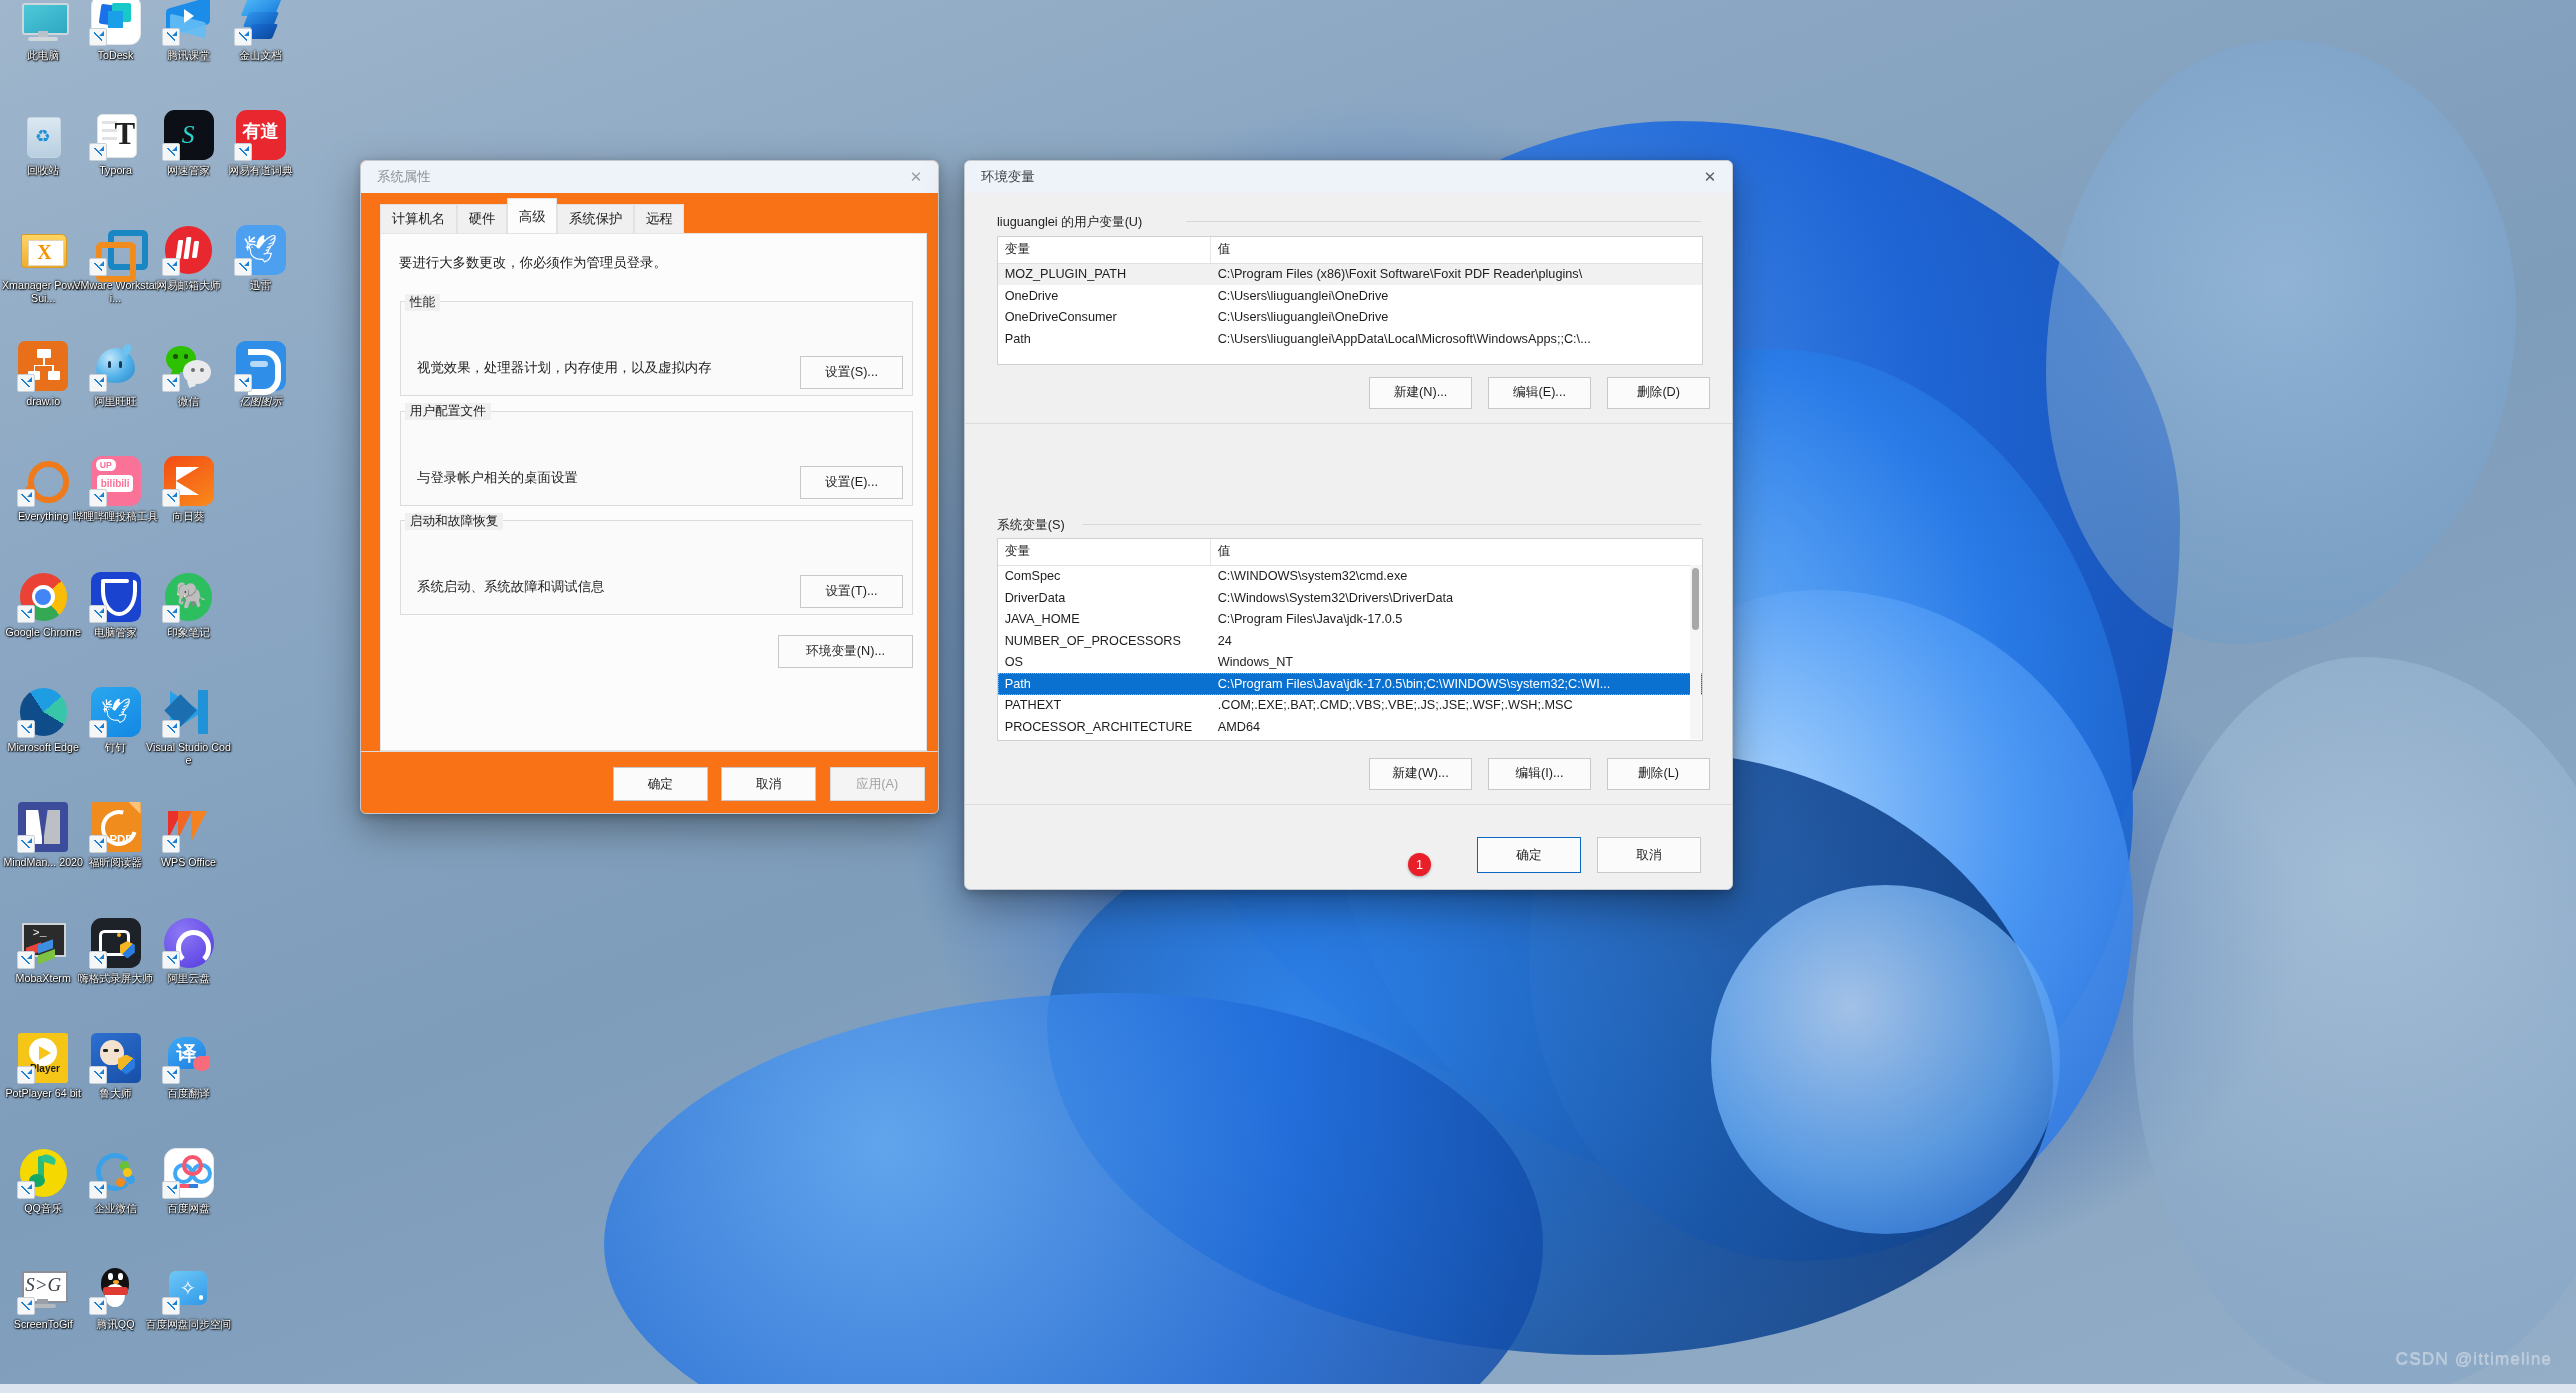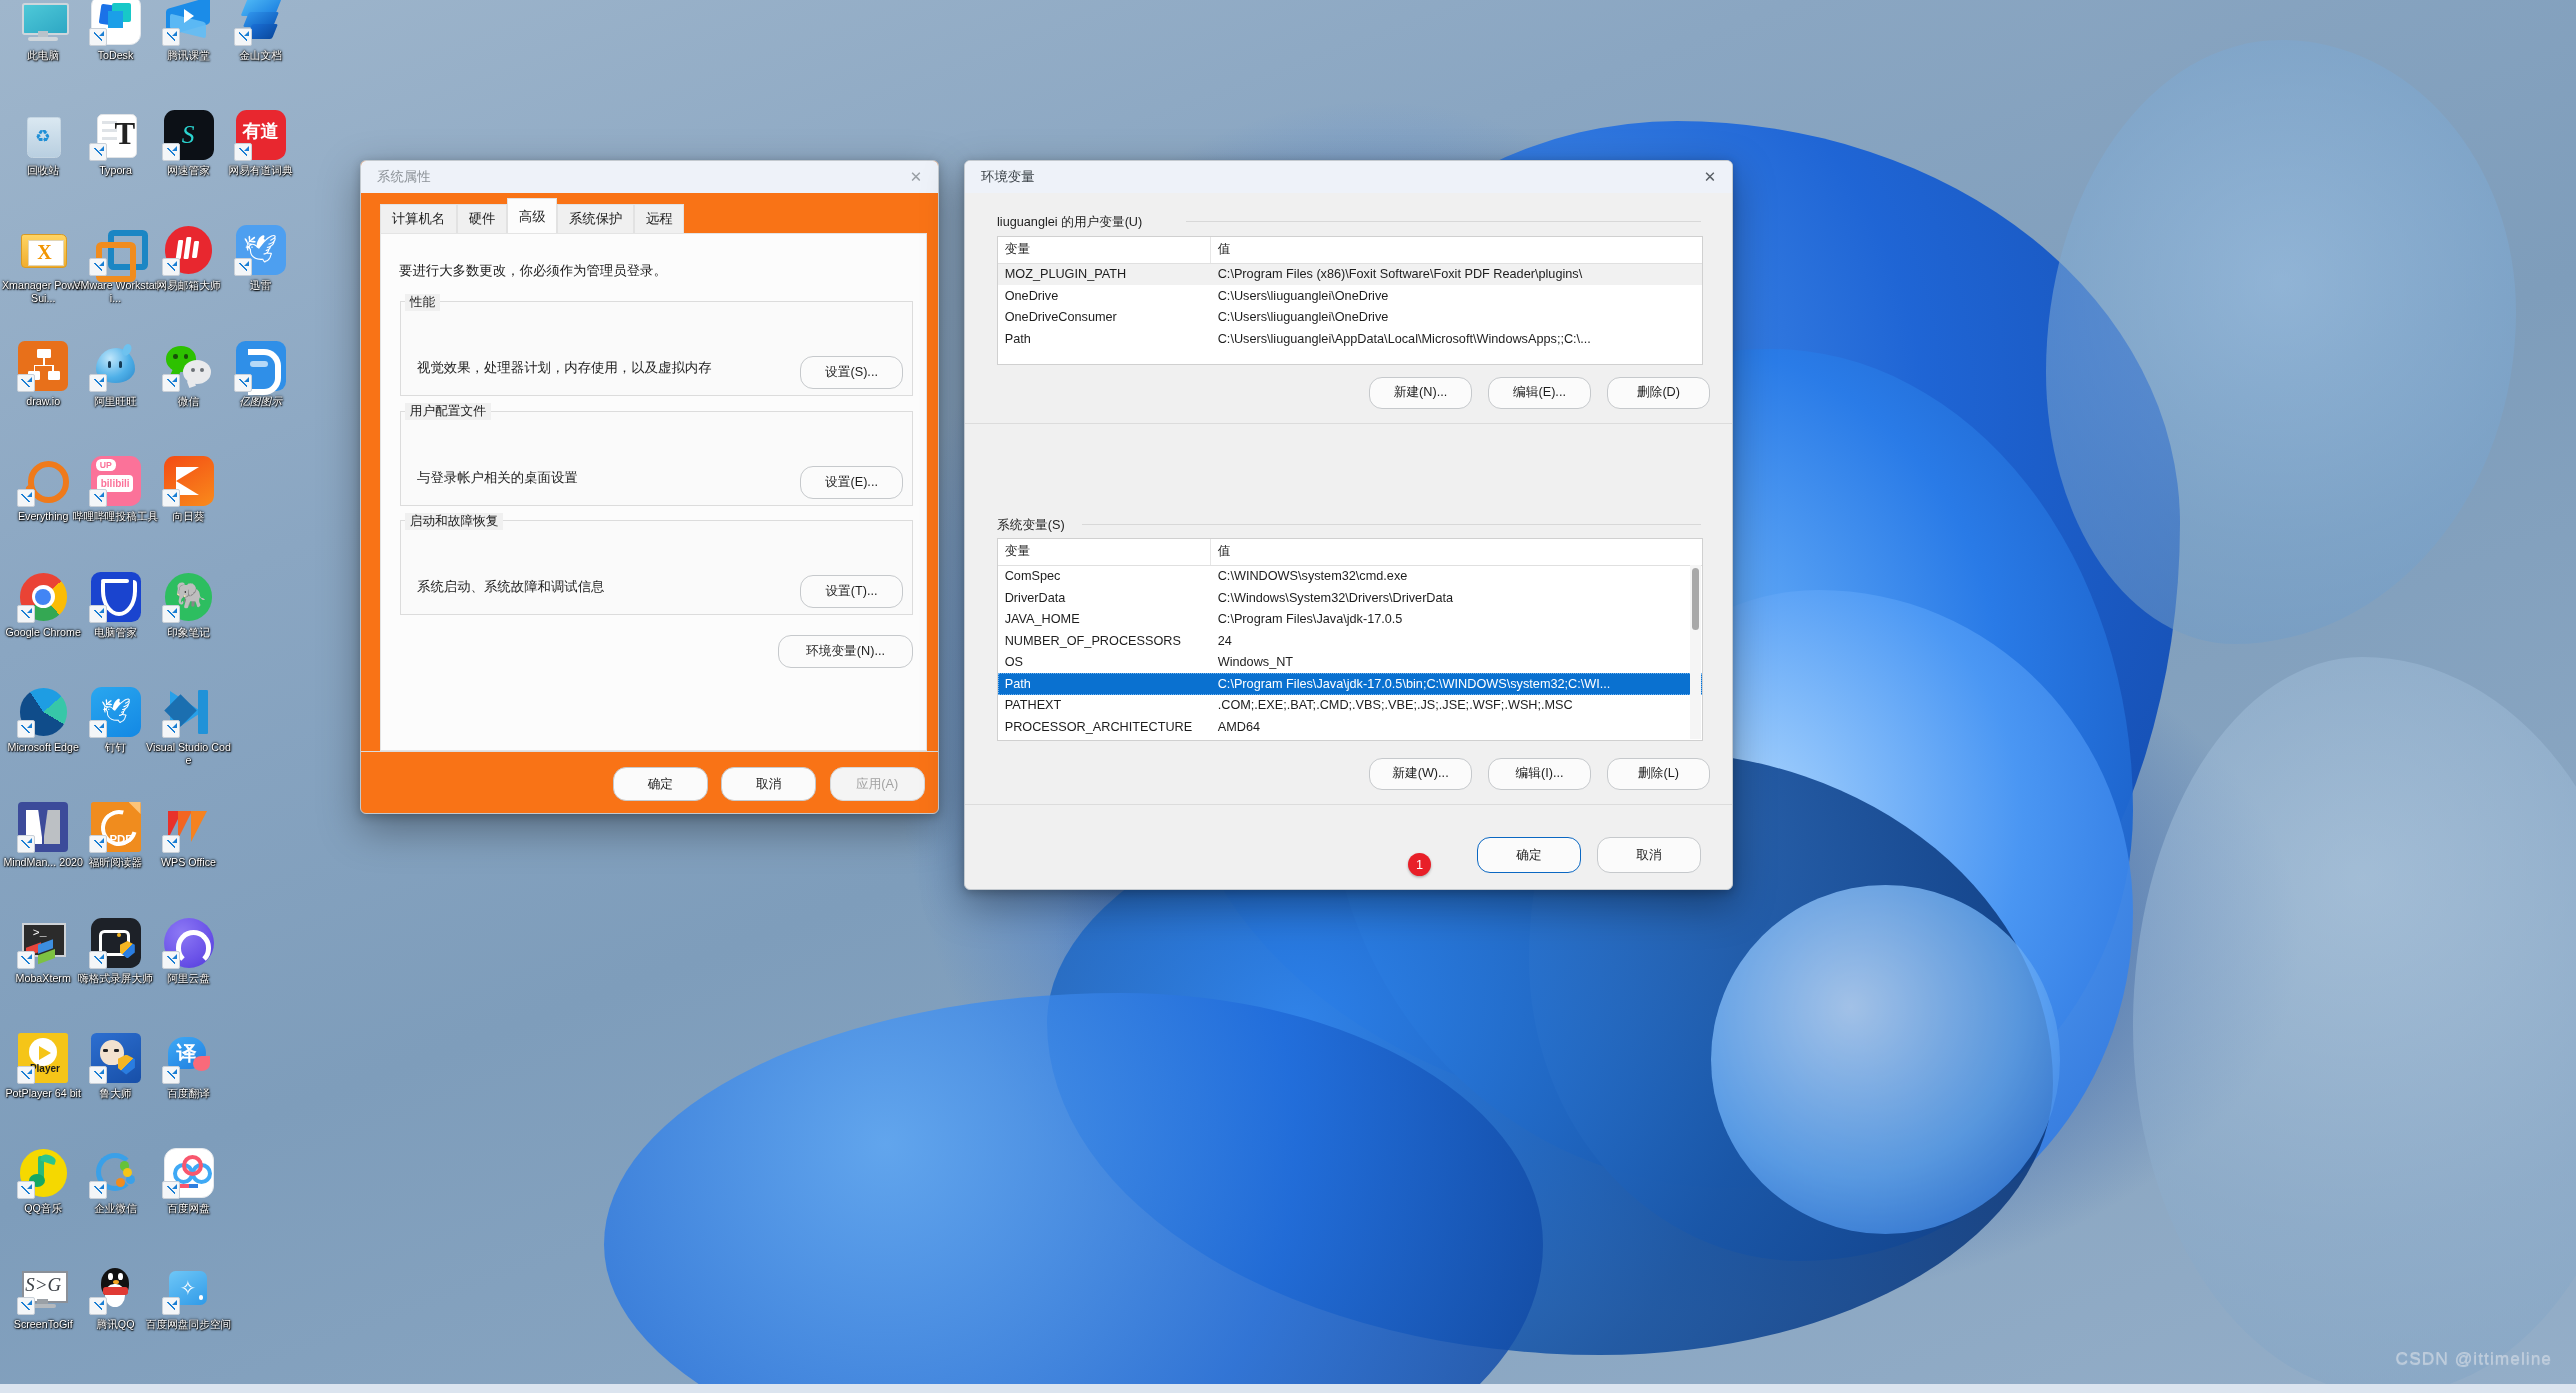--- a/index.html
+++ b/index.html
@@ -43,37 +43,37 @@
     box-shadow:0 14.8px 40px rgba(0,0,0,.35),0 2.7px 9.4px rgba(0,0,0,.22);
     border:0.7px solid #c3c9cf;overflow:hidden;}
   .titlebar{height:32px;background:#eef2f9;display:flex;align-items:center;
     padding:0 0 0 16px;position:relative;}
   .titlebar .ttl{font-size:13.4px;color:#3c4349;}
   .dlg-inactive .titlebar .ttl{color:#8d9399;}
   .close-btn{position:absolute;right:0;top:0;width:44px;height:32px;
     display:flex;align-items:center;justify-content:center;cursor:default;}
   .close-glyph{font-size:14.8px;color:#5a6066;line-height:1;}
   .dlg-inactive .close-glyph{color:#9aa0a6;}
-  .btn{border:0.7px solid #c6c9cc;background:#fbfbfb;border-radius:13px;
+  .btn{border:0.7px solid #c6c9cc;background:#fbfbfb;border-radius:0;
     font-size:12.7px;color:#1d1d1d;display:inline-flex;align-items:center;
     justify-content:center;cursor:default;font-family:"Liberation Sans",sans-serif;}
   .btn.default{border:1.3px solid #0a67c2;background:#fbfbfb;}
   .btn.disabled{color:#a2a2a2;background:#f4f4f4;border-color:#d5d7d9;}
   .group{position:absolute;border:0.7px solid #dcdcdc;background:#fafafa;}
   .group-cap{position:absolute;background:#f0f0f0;padding:0 4.7px;font-size:12.7px;color:#1d1d1d;}
   
   #sysprops{left:360px;top:160px;width:577px;height:652px;background:#f97316;}
   #sysprops .tabstrip{position:absolute;left:19px;top:37px;height:36px;display:flex;align-items:flex-end;}
   .tab{height:29.5px;padding:0 10.7px;display:flex;align-items:center;font-size:13.4px;color:#1d1d1d;
     background:#f0f0f0;border-left:0.7px solid #e2e2e2;border-top:0.7px solid #e2e2e2;
     border-right:0.7px solid #e2e2e2;cursor:default;}
   .tab.active{background:#fcfcfc;height:35px;border-color:#e2e2e2;}
   #sysprops .tabpage{position:absolute;left:19px;top:72px;right:10.7px;bottom:62px;
     background:#fcfcfc;border:0.7px solid #e4e4e4;}
-  .sp-note{position:absolute;left:38px;top:101px;font-size:13.4px;color:#1d1d1d;}
+  .sp-note{position:absolute;left:38px;top:93px;font-size:13.4px;color:#1d1d1d;}
   .sp-groupbody{position:absolute;font-size:13.4px;color:#1d1d1d;margin-top:40px;}
   #sysprops .footer{position:absolute;right:13.4px;bottom:12px;display:flex;gap:13.4px;}
   
   #envvars{left:964px;top:160px;width:767px;height:728px;background:#f0f0f0;}
   .ev-section-label{position:absolute;font-size:12.7px;color:#1d1d1d;}
   .ev-rule{position:absolute;height:0.7px;background:#d8d8d8;}
   .ev-table{position:absolute;background:#fff;border:0.7px solid #d0d0d0;overflow:hidden;}
   .ev-head{display:flex;height:25.5px;border-bottom:0.7px solid #e0e0e0;background:#fff;}
   .ev-head .c1{width:213px;padding-left:6.7px;box-sizing:border-box;border-right:0.7px solid #e6e6e6;
     font-size:12.7px;color:#1d1d1d;display:flex;align-items:center;}

